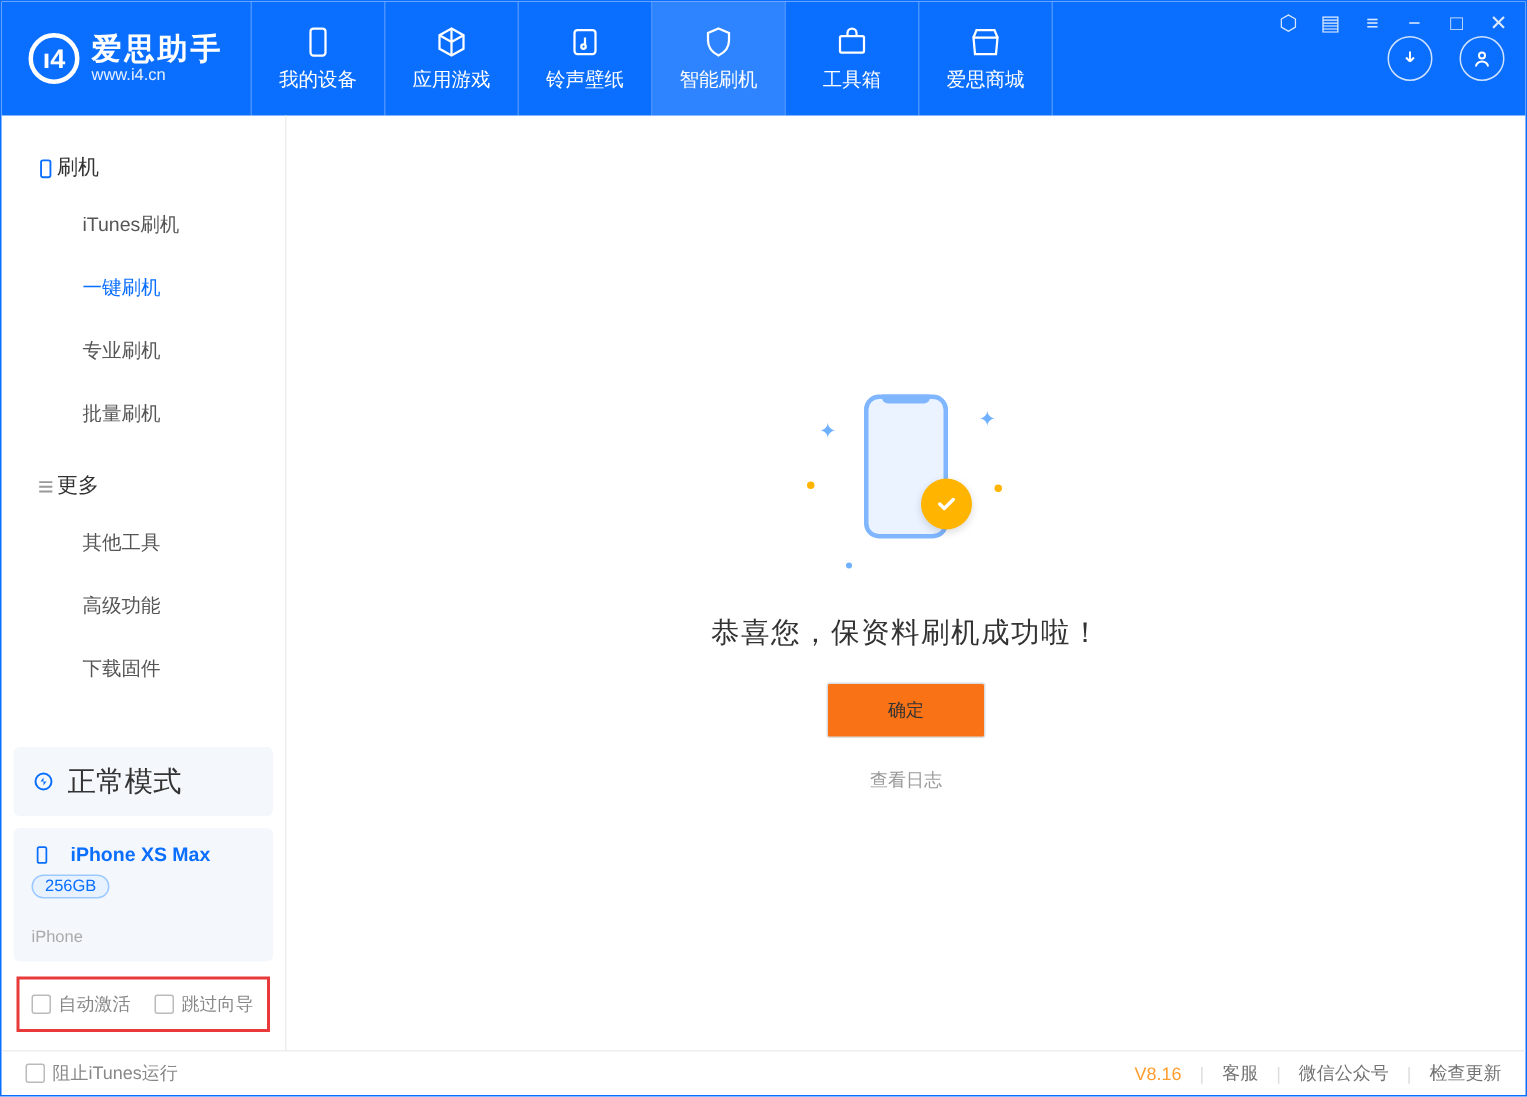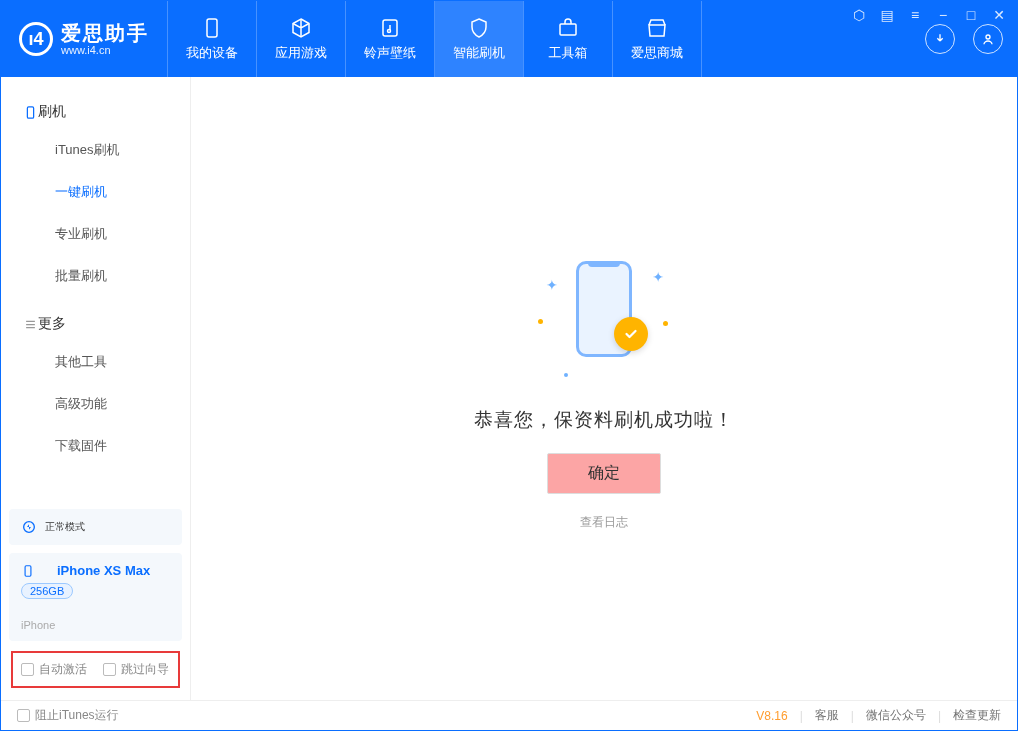--- a/index.html
+++ b/index.html
@@ -25,42 +25,42 @@
 .hdr-circle-btn { width: 30px; height: 30px; border: 1.5px solid rgba(255,255,255,.8); border-radius: 50%; display: flex; align-items: center; justify-content: center; cursor: pointer; }
 
 
 .body { display: flex; height: calc(100% - 76px - 30px); }
 .sidebar { width: 190px; border-right: 1px solid #eee; padding-top: 18px; display: flex; flex-direction: column; }
 .side-section-title { display: flex; align-items: center; gap: 0; padding: 8px 22px; font-size: 14px; color: #333; }
 .side-item { padding: 12px 22px 12px 54px; font-size: 13px; color: #555; cursor: pointer; }
 .side-item.active { color: #0a6eff; }
 
 .sidebar-bottom { margin-top: auto; }
-.mode-card { margin: 8px; padding: 10px 12px; background: #f4f8fc; border-radius: 4px; display: flex; align-items: center; gap: 8px; font-size: 10px; color: #333; }
+.mode-card { margin: 8px; padding: 10px 12px; background: #f4f8fc; border-radius: 4px; display: flex; align-items: center; gap: 8px; font-size: 19px; color: #333; }
 .device-card { margin: 0 8px 8px; padding: 10px 12px; background: #f4f8fc; border-radius: 4px; font-size: 13px; }
-.device-name { color: #0a6eff; font-weight: 600; margin-bottom: 5px; display: flex; align-items: center; gap: 22px; }
+.device-name { color: #0a6eff; font-weight: 600; margin-bottom: 5px; display: flex; align-items: center; gap: 12px; }
 .storage-badge { display: inline-block; font-size: 11px; color: #0a6eff; border: 1px solid #9cc9ff; background: #e8f2ff; padding: 1px 8px; border-radius: 10px; }
 .device-type { color: #aaa; font-size: 11px; margin-top: 20px; }
 
 .checkbox-row { margin: 10px 10px 12px; padding: 8px 8px; display: flex; gap: 16px; border: 2px solid #e83a3a; font-size: 12px; color: #888; }
 .chk { display: flex; align-items: center; gap: 5px; cursor: pointer; }
 .chk-box { width: 13px; height: 13px; border: 1px solid #bbb; border-radius: 2px; }
 
 
 .main { flex: 1; display: flex; flex-direction: column; align-items: center; justify-content: center; gap: 20px; }
 .phone-illus { position: relative; width: 140px; height: 140px; }
 .phone-body { position: absolute; left: 42px; top: 14px; width: 56px; height: 96px; border: 3px solid #7fb6ff; border-radius: 10px; background: #eaf3ff; }
 .phone-notch { position: absolute; left: 54px; top: 14px; width: 32px; height: 6px; background: #7fb6ff; border-radius: 0 0 4px 4px; }
 .check-badge { position: absolute; left: 80px; top: 70px; width: 34px; height: 34px; background: #ffb400; border-radius: 50%; display: flex; align-items: center; justify-content: center; box-shadow: 0 2px 6px rgba(0,0,0,.15); }
 .check-badge svg { width: 18px; height: 18px; }
 .sparkle { position: absolute; color: #6fb1ff; font-size: 14px; }
 .dot { position: absolute; border-radius: 50%; }
 
 .success-text { font-size: 19px; color: #333; letter-spacing: 1px; }
-.confirm-btn { border: 1px solid #ddd; background: #fca5a5; padding: 9px 40px; font-size: 16px; color: #333; cursor: pointer; border-radius: 2px; }
+.confirm-btn { border: 1px solid #ddd; background: #f97316; padding: 9px 40px; font-size: 12px; color: #333; cursor: pointer; border-radius: 2px; }
 .view-log { color: #999; font-size: 12px; cursor: pointer; }
 
 
 .footer { height: 30px; border-top: 1px solid #eee; display: flex; align-items: center; padding: 0 16px; font-size: 12px; color: #888; }
 .footer-chk { display: flex; align-items: center; gap: 5px; cursor: pointer; }
 .footer-right { margin-left: auto; display: flex; align-items: center; gap: 12px; }
 .footer-link { color: #737373; cursor: pointer; }
 .footer-sep { color: #ddd; }
 .version { color: #ff9d2f; }
 </style>

